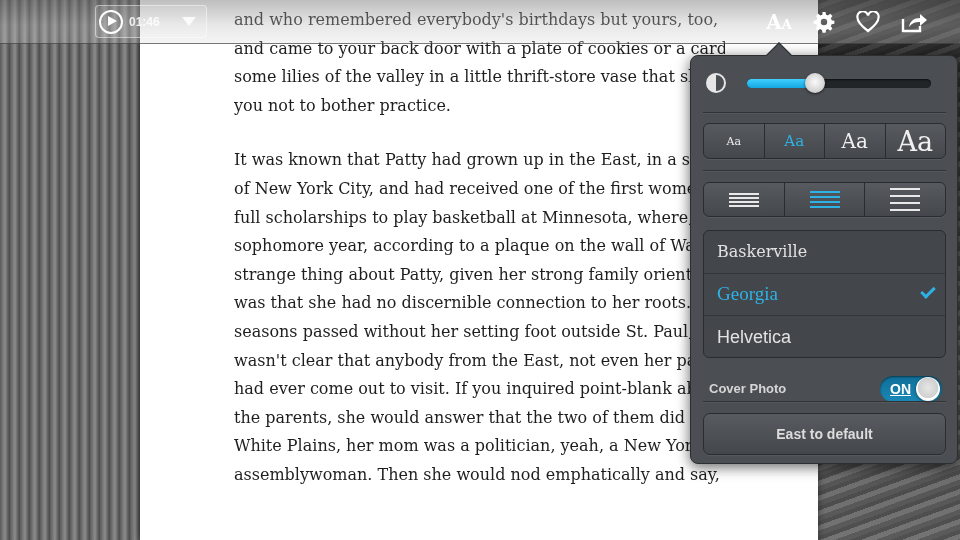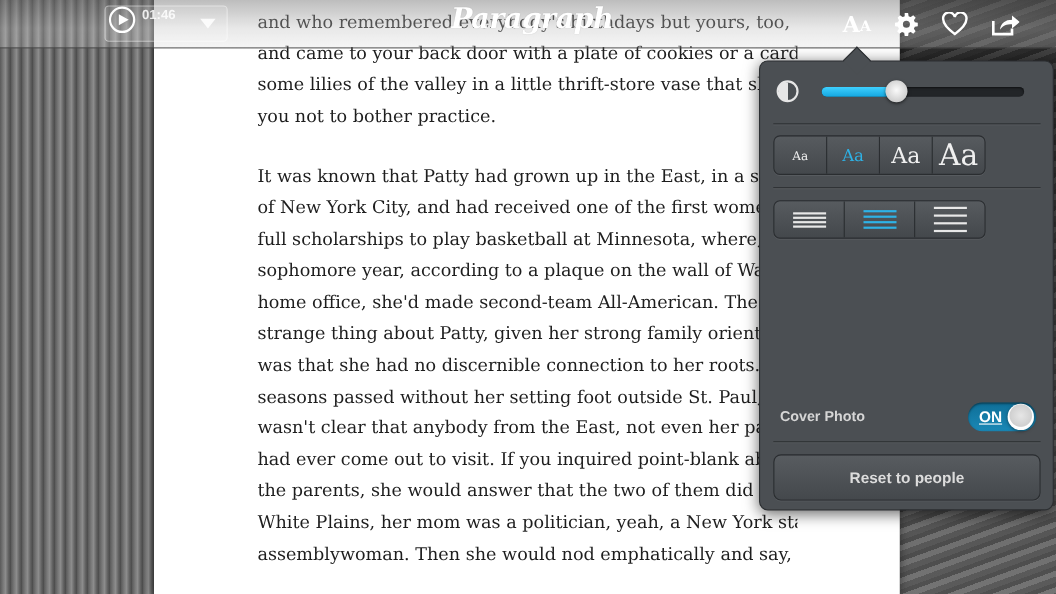--- a/index.html
+++ b/index.html
@@ -46,21 +46,21 @@
     color: #fff; font-weight: bold; font-size: 11px;
     display: flex; align-items: center; justify-content: center;
     border-radius: 3px;
     clip-path: polygon(8px 0, 100% 0, 100% 100%, 8px 100%, 0 50%);
     padding-left: 6px;
   }
   .audio-box {
     position: absolute; left: 95px; top: 5px; width: 112px; height: 33px;
     border: 1px solid rgba(255,255,255,0.45); border-radius: 4px;
     background: rgba(255,255,255,0.12);
-    display: flex; align-items: flex-start;
+    display: flex; align-items: center;
   }
   .play-icon {
     width: 24px; height: 24px; margin-left: 3px; border: 2px solid #fff; border-radius: 50%;
     position: relative;
   }
   .play-icon::after {
     content: ""; position: absolute; left: 7px; top: 4.5px;
     border-left: 9px solid #fff; border-top: 5.5px solid transparent; border-bottom: 5.5px solid transparent;
   }
   .audio-time { color: rgba(255,255,255,0.85); font-weight: bold; font-size: 12px; margin-left: 6px; }
@@ -115,21 +115,21 @@
   .slider-thumb {
     position: absolute; left: 58px; top: -6px; width: 20px; height: 20px; border-radius: 50%;
     background: radial-gradient(circle at 50% 45%, #fafafa 0%, #cfcfcf 70%, #a7a7a7 100%);
     box-shadow: 0 1px 3px rgba(0,0,0,0.6);
   }
   .divider {
     position: absolute; left: 12px; width: 243px; height: 1px; background: #303336;
     box-shadow: 0 1px 0 rgba(255,255,255,0.06);
   }
   .seg {
-    position: absolute; left: 12px; width: 193px; display: flex;
+    position: absolute; left: 12px; width: 243px; display: flex;
     border: 1px solid #2a2d30; border-radius: 6px; overflow: hidden;
     background: linear-gradient(180deg, #575b5f 0%, #44484c 100%);
     box-shadow: 0 1px 0 rgba(255,255,255,0.07);
   }
   .seg-btn {
     flex: 1; display: flex; align-items: center; justify-content: center;
     border-right: 1px solid #2a2d30; color: #f0f0f0;
     font-family: "DejaVu Serif", serif;
   }
   .seg-btn:last-child { border-right: none; }
@@ -146,21 +146,21 @@
     height: 42.6px; display: flex; align-items: center; padding-left: 13px; position: relative;
     border-bottom: 1px solid #34373a; color: #e2e2e2; font-size: 17px;
   }
   .font-item:last-child { border-bottom: none; }
   .font-item.selected { color: #2eb2e6; }
   .check-icon {
     position: absolute; right: 10px; top: 13px; width: 14px; height: 8px;
     border-left: 3px solid #2eb2e6; border-bottom: 3px solid #2eb2e6;
     transform: rotate(-45deg);
   }
-  .cover-row { position: absolute; left: 0; top: 306px; width: 100%; height: 34px; }
+  .cover-row { position: absolute; left: 0; top: 316px; width: 100%; height: 34px; }
   .cover-label { position: absolute; left: 18px; top: 9px; color: #d6d6d6; font-size: 13px; font-weight: bold; }
   .toggle {
     position: absolute; left: 189px; top: 4px; width: 62px; height: 26px; border-radius: 13px;
     background: linear-gradient(180deg, #0f6f98, #1a88b6);
     box-shadow: inset 0 1px 2px rgba(0,0,0,0.5);
   }
   .toggle-label { position: absolute; left: 10px; top: 5px; color: #fff; font-weight: bold; font-size: 14px; text-decoration: underline; }
   .toggle-knob {
     position: absolute; right: 2px; top: 1px; width: 24px; height: 24px; border-radius: 50%;
     background: radial-gradient(circle at 50% 45%, #e6e6e6 0%, #d0d0d0 55%, #ffffff 60%, #f2f2f2 100%);
@@ -187,40 +187,38 @@
       <span class="line">and who remembered everybody's birthdays but yours, too,</span>
       <span class="line">and came to your back door with a plate of cookies or a card or</span>
       <span class="line">some lilies of the valley in a little thrift-store vase that she told</span>
       <span class="line">you not to bother practice.</span>
     </p>
     <p>
       <span class="line">It was known that Patty had grown up in the East, in a suburb</span>
       <span class="line">of New York City, and had received one of the first women's</span>
       <span class="line">full scholarships to play basketball at Minnesota, where, in her</span>
       <span class="line">sophomore year, according to a plaque on the wall of Walter's</span>
-      <span class="line">home office, she'd made second-team All-American. The</span>
       <span class="line">strange thing about Patty, given her strong family orientation,</span>
       <span class="line">was that she had no discernible connection to her roots. Whole</span>
       <span class="line">seasons passed without her setting foot outside St. Paul, and it</span>
       <span class="line">wasn't clear that anybody from the East, not even her parents,</span>
       <span class="line">had ever come out to visit. If you inquired point-blank about</span>
       <span class="line">the parents, she would answer that the two of them did a lot of</span>
       <span class="line">White Plains, her mom was a politician, yeah, a New York state</span>
       <span class="line">assemblywoman. Then she would nod emphatically and say,</span>
     </p>
   </div>
 </div>
 
 <div class="topbar">
   <div class="audio-box">
     <span class="play-icon"></span>
     <span class="audio-time">01:46</span>
     <span class="dropdown-icon"></span>
   </div>
-  <div class="logo">Paragraph</div>
 
   <div class="top-icon font-icon">
     <span class="big">A</span>
       <span class="small">A</span>
   </div>
   <div class="top-icon" style="left:810px;">
     <svg width="22" height="22" viewBox="0 0 24 24">
       <path fill="#ffffff" d="M10.3 1h3.4l.5 3a8 8 0 0 1 2.1.9l2.5-1.8 2.4 2.4-1.8 2.5a8 8 0 0 1 .9 2.1l3 .5v3.4l-3 .5a8 8 0 0 1-.9 2.1l1.8 2.5-2.4 2.4-2.5-1.8a8 8 0 0 1-2.1.9l-.5 3h-3.4l-.5-3a8 8 0 0 1-2.1-.9l-2.5 1.8-2.4-2.4 1.8-2.5a8 8 0 0 1-.9-2.1l-3-.5v-3.4l3-.5a8 8 0 0 1 .9-2.1L3.3 5.5l2.4-2.4 2.5 1.8a8 8 0 0 1 2.1-.9zM12 8.5a3.5 3.5 0 1 0 0 7 3.5 3.5 0 0 0 0-7z"></path>
     </svg>
   </div>
@@ -277,25 +275,37 @@
     <div class="seg-btn">
       <span class="spacing-icon">
         <span style="margin-bottom:5px"></span>
           <span style="margin-bottom:5px"></span>
           <span style="margin-bottom:5px"></span>
           <span></span>
       </span>
     </div>
   </div>
 
+  <div class="font-list">
+    <div class="font-item" style="font-family:'DejaVu Serif', serif; font-size:16px;">
+      <span>Baskerville</span>
+    </div>
+    <div class="font-item selected" style="font-family:'Liberation Serif', serif; font-size:19px;">
+      <span>Georgia</span>
+      <span class="check-icon"></span>
+    </div>
+    <div class="font-item" style="font-family:'Liberation Sans', sans-serif; font-size:18px;">
+      <span>Helvetica</span>
+    </div>
+  </div>
 
   <div class="cover-row">
     <span class="cover-label">Cover Photo</span>
     <div class="toggle">
       <span class="toggle-label">ON</span>
       <span class="toggle-knob"></span>
     </div>
   </div>
 
   <div class="divider" style="top:345px;"></div>
 
-  <div class="reset-btn">Reset to people</div>
+  <div class="reset-btn">East to default</div>
 </div>
 
 </body></html>

